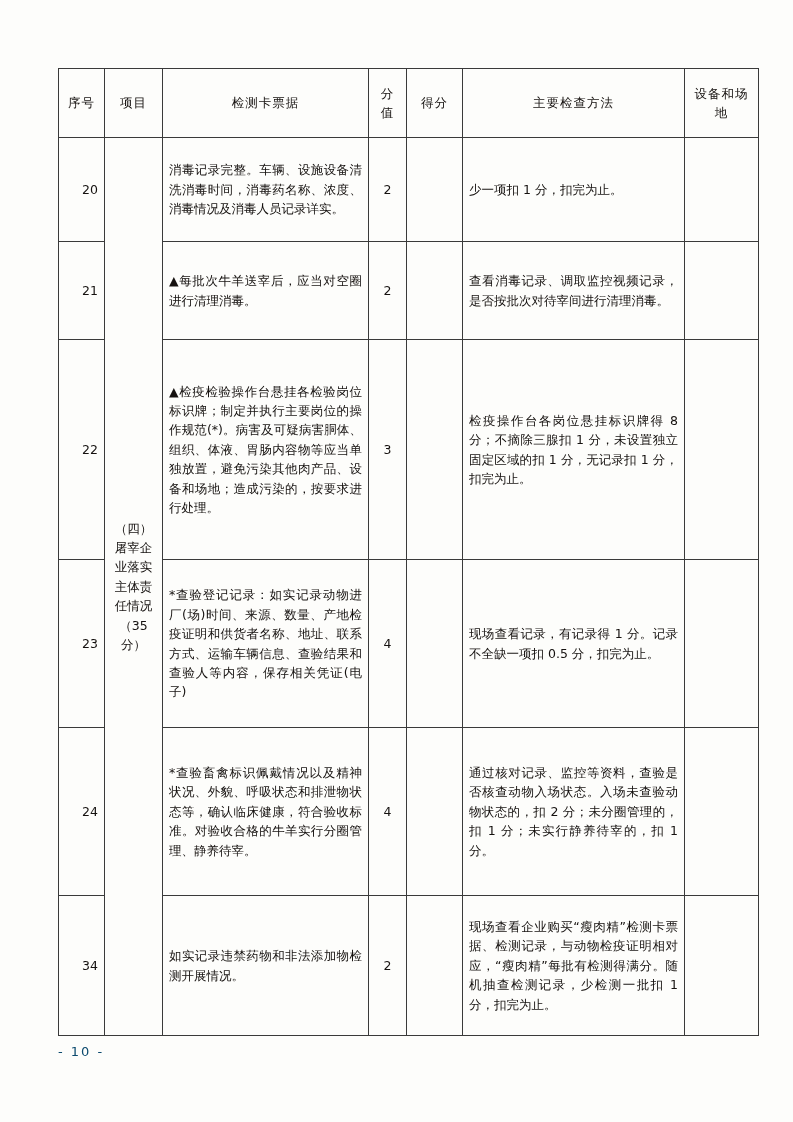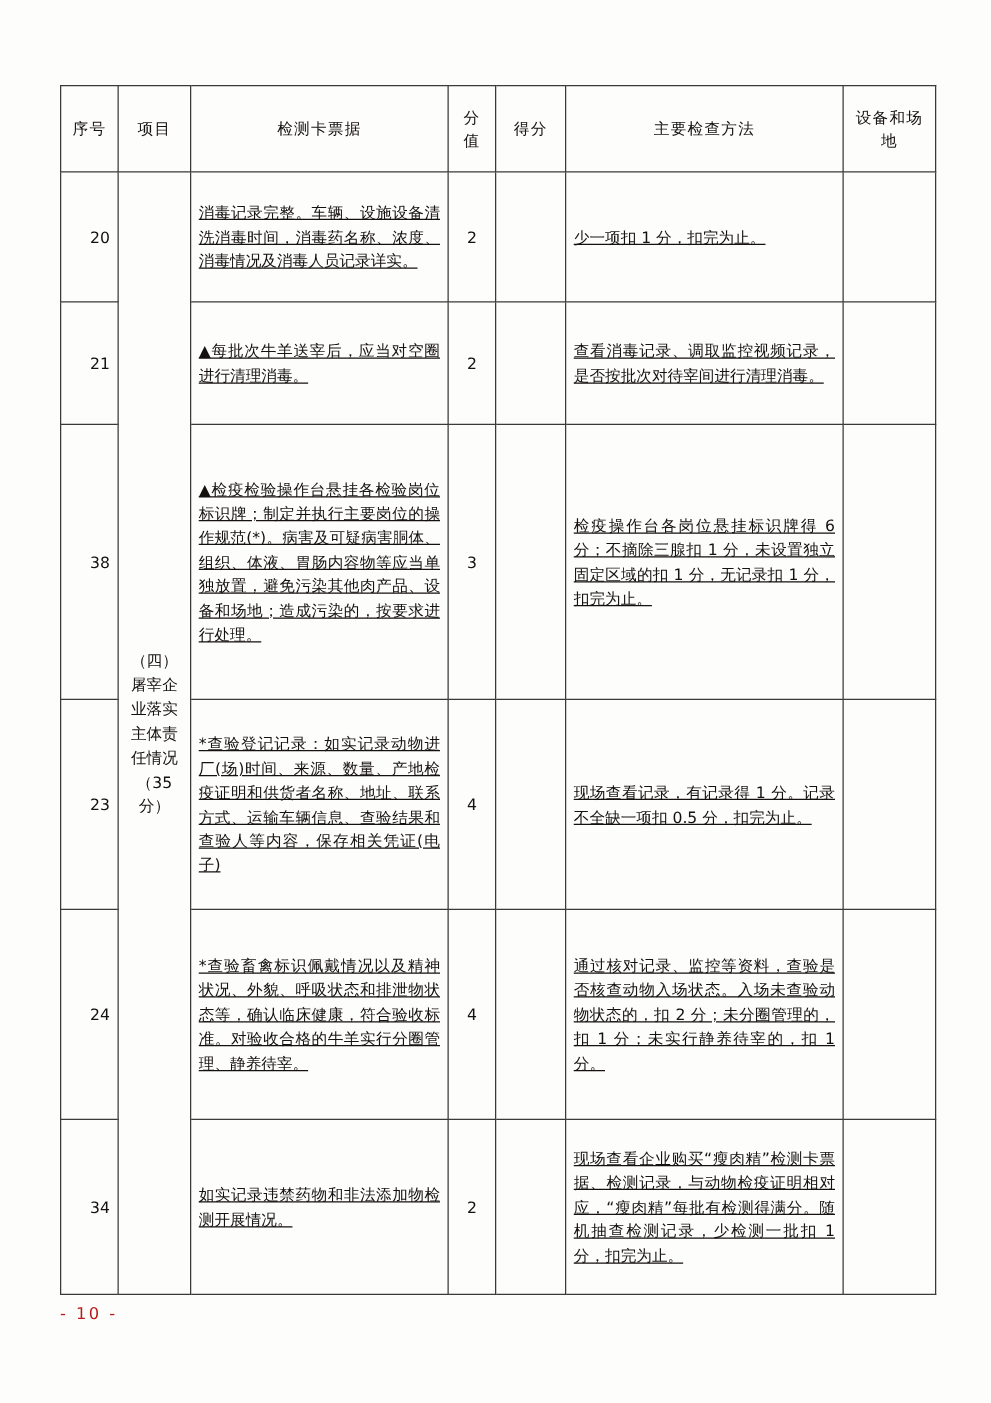--- a/index.html
+++ b/index.html
@@ -10,21 +10,21 @@
     width: 793px;
     height: 1122px;
     background: #fdfdfb;
     font-family: "DejaVu Sans", "Liberation Sans", sans-serif;
     color: #111;
     position: relative;
     overflow: hidden;
   }
   .page {
     position: absolute;
-    left: 0;
+    left: 10px;
     top: 0;
     width: 627px;
     height: 1122px;
     background: #fdfdfb;
   }
   .table-wrap {
     position: absolute;
     left: 48px;
     top: 68px;
     width: 700px;
@@ -70,21 +70,20 @@
     text-align: center;
     font-size: 13px;
   }
   td.got { }
   td.result { }
   td.req, td.method {
     text-align: justify;
     text-justify: inter-ideograph;
     font-size: 12.5px;
     line-height: 1.62;
-    text-decoration: underline;
   }
   td.req {
     padding: 8px 8px 8px 9px;
   }
   td.method {
     padding: 8px 9px;
   }
   td.group {
     text-align: center;
     font-size: 12.5px;
@@ -97,21 +96,21 @@
     word-break: break-all;
     margin-top: 26px;
   }
   .pageno {
     position: absolute;
     left: 48px;
     top: 1044px;
     width: 120px;
     font-size: 13px;
     letter-spacing: 2px;
-    color: #b91c1c;
+    color: #0c4a6e;
   }
 </style>
 </head>
 <body>
 
 <div class="page">
 
   <div class="table-wrap">
     <table class="insp">
       <colgroup>
@@ -149,25 +148,25 @@
         <tr style="height:98px;">
           <td class="seq">21</td>
           <td class="req">▲每批次牛羊送宰后，应当对空圈进行清理消毒。</td>
           <td class="score">2</td>
           <td class="got"></td>
           <td class="method">查看消毒记录、调取监控视频记录，是否按批次对待宰间进行清理消毒。</td>
           <td class="result"></td>
         </tr>
 
         <tr style="height:220px;">
-          <td class="seq">38</td>
+          <td class="seq">22</td>
           <td class="req">▲检疫检验操作台悬挂各检验岗位标识牌；制定并执行主要岗位的操作规范(*)。病害及可疑病害胴体、组织、体液、胃肠内容物等应当单独放置，避免污染其他肉产品、设备和场地；造成污染的，按要求进行处理。</td>
           <td class="score">3</td>
           <td class="got"></td>
-          <td class="method">检疫操作台各岗位悬挂标识牌得 6 分；不摘除三腺扣 1 分，未设置独立固定区域的扣 1 分，无记录扣 1 分，扣完为止。</td>
+          <td class="method">检疫操作台各岗位悬挂标识牌得 8 分；不摘除三腺扣 1 分，未设置独立固定区域的扣 1 分，无记录扣 1 分，扣完为止。</td>
           <td class="result"></td>
         </tr>
 
         <tr style="height:168px;">
           <td class="seq">23</td>
           <td class="req">*查验登记记录：如实记录动物进厂(场)时间、来源、数量、产地检疫证明和供货者名称、地址、联系方式、运输车辆信息、查验结果和查验人等内容，保存相关凭证(电子)</td>
           <td class="score">4</td>
           <td class="got"></td>
           <td class="method">现场查看记录，有记录得 1 分。记录不全缺一项扣 0.5 分，扣完为止。</td>
           <td class="result"></td>

